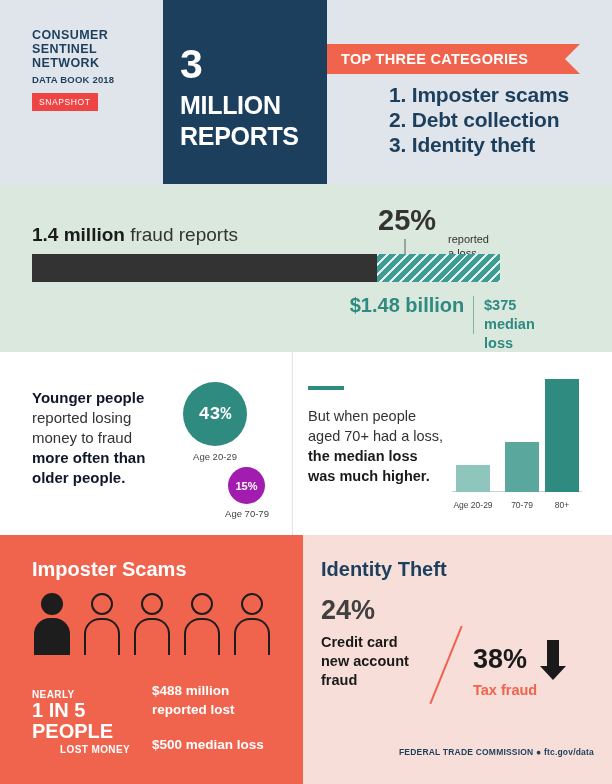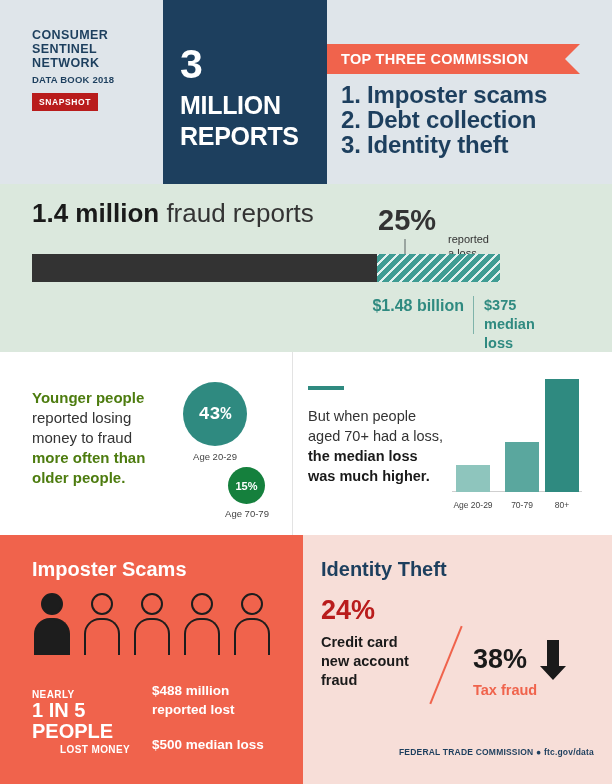--- a/index.html
+++ b/index.html
@@ -19,22 +19,22 @@
   .brand{
     position:absolute;left:32px;top:28px;width:120px;
   }
   .brand .l1{
     font-size:12.5px;font-weight:bold;color:#1d3f5e;letter-spacing:.4px;line-height:14px;
   }
   .brand .l2{
     font-size:9.5px;font-weight:bold;color:#1d3f5e;letter-spacing:.2px;margin-top:4px;
   }
   .snapshot{
-    display:inline-block;margin-top:8px;background:#b91c1c;color:#fff;
-    font-size:8.5px;font-weight:bold;letter-spacing:.6px;padding:4px 7px;
+    display:inline-block;margin-top:8px;background:#ef4444;color:#fff;
+    font-size:8.5px;font-weight:normal;letter-spacing:.6px;padding:4px 7px;
   }
   .bigblue{
     position:absolute;left:163px;top:0;width:164px;height:184px;background:#1d3f5e;
   }
   .bigblue .num{
     position:absolute;left:17px;top:46px;color:#fff;font-size:41px;font-weight:bold;line-height:36px;
   }
   .bigblue .w1{
     position:absolute;left:17px;top:92px;color:#fff;font-size:25px;font-weight:bold;line-height:27px;letter-spacing:-.3px;
   }
@@ -48,29 +48,29 @@
     content:"";position:absolute;right:-15px;top:0;width:0;height:0;
     border-top:15px solid #f0634c;border-bottom:15px solid #f0634c;border-right:15px solid transparent;
   }
   .ribbon span{
     position:absolute;left:14px;top:7px;color:#fff;font-size:14.5px;font-weight:bold;letter-spacing:.3px;
   }
   .toplist{
     position:absolute;left:341px;top:82px;color:#1d3f5e;
   }
   .toplist div{
-    font-size:24px;font-weight:bold;line-height:25px;letter-spacing:-.2px;
+    font-size:21px;font-weight:bold;line-height:25px;letter-spacing:-.2px;margin-left:48px;
   }
 
   
   .fraud{
     position:absolute;left:0;top:184px;width:612px;height:168px;background:#dbe8dd;
   }
   .fraud .headline{
-    position:absolute;left:32px;top:14px;font-size:26px;color:#333;
+    position:absolute;left:32px;top:40px;font-size:19px;color:#333;
   }
   .fraud .headline b{font-weight:bold;color:#1a1a1a;}
   .pct25{
     position:absolute;left:378px;top:20px;font-size:29px;font-weight:bold;color:#333;
   }
   .pct25label{
     position:absolute;left:448px;top:21px;font-size:11px;color:#333;line-height:14px;margin-top:27px;
   }
   .tick{
     position:absolute;left:404px;top:55px;width:2px;height:16px;background:#9aa5a0;
@@ -82,48 +82,48 @@
     position:absolute;left:0;top:0;width:345px;height:28px;background:#333333;
   }
   .barhatch{
     position:absolute;left:345px;top:0;width:123px;height:28px;background:#3f9c93;
     background-image:repeating-linear-gradient(135deg,rgba(255,255,255,.85) 0 2px,transparent 2px 7px);
   }
   .lossnums{
     position:absolute;left:334px;top:112px;color:#2f8a80;
   }
   .lossnums .a{
-    position:absolute;left:0;top:0;width:130px;text-align:right;font-size:16px;font-weight:bold;line-height:19px;
+    position:absolute;left:8px;top:0;width:130px;text-align:center;font-size:20px;font-weight:bold;line-height:19px;
   }
   .lossdiv{
     position:absolute;left:473px;top:112px;width:1px;height:38px;background:#7fb3aa;
   }
   .lossnums .b{
     position:absolute;left:150px;top:0;font-size:14.5px;font-weight:bold;line-height:19px;
   }
 
   
   .age{
     position:absolute;left:0;top:352px;width:612px;height:183px;background:#ffffff;
   }
   .age .txt{
     position:absolute;left:32px;top:36px;width:160px;font-size:15px;color:#333;line-height:20px;
   }
-  .age .txt b{font-weight:bold;color:#4d7c0f;}
+  .age .txt b{font-weight:bold;color:#0f172a;}
   .circ-big{
     position:absolute;left:183px;top:30px;width:64px;height:64px;border-radius:50%;
     background:#2f8a80;color:#fff;font-size:18px;font-weight:bold;
     display:flex;align-items:center;justify-content:center;font-family:Liberation Mono, monospace;
   }
   .lab-big{
     position:absolute;left:178px;top:99px;width:74px;text-align:center;font-size:9.5px;color:#444;
   }
   .circ-sm{
     position:absolute;left:228px;top:115px;width:37px;height:37px;border-radius:50%;
-    background:#15803d;color:#fff;font-size:11px;font-weight:bold;
+    background:#a21caf;color:#fff;font-size:11px;font-weight:bold;
     display:flex;align-items:center;justify-content:center;
   }
   .lab-sm{
     position:absolute;left:214px;top:156px;width:66px;text-align:center;font-size:9.5px;color:#444;
   }
   .age .divider{
     position:absolute;left:292px;top:0;width:1px;height:183px;background:#e3e3e3;
   }
   .rule{
     position:absolute;left:308px;top:34px;width:36px;height:4px;background:#2f8a80;
@@ -181,21 +181,21 @@
   }
   .impnums .g{margin-bottom:16px;}
 
   .identity{
     position:absolute;left:303px;top:535px;width:309px;height:249px;background:#f7ded8;
   }
   .identity h2{
     position:absolute;left:18px;top:23px;margin:0;color:#1d3f5e;font-size:20px;font-weight:bold;
   }
   .p24{
-    position:absolute;left:18px;top:60px;font-size:27px;font-weight:bold;color:#b91c1c;
+    position:absolute;left:18px;top:60px;font-size:27px;font-weight:bold;color:#404040;
   }
   .arrow-up{
     position:absolute;left:90px;top:56px;width:0;height:0;
   }
   .cc{
     position:absolute;left:18px;top:98px;font-size:14.5px;font-weight:bold;color:#1a1a1a;line-height:19px;
   }
   .slash{
     position:absolute;left:142px;top:88px;width:2px;height:84px;background:#f0634c;
     transform:rotate(22deg);transform-origin:center;
@@ -227,21 +227,21 @@
       <div class="snapshot">SNAPSHOT</div>
     </div>
 
     <div class="bigblue">
       <div class="num">3</div>
       <div class="w1">MILLION</div>
       <div class="w2">REPORTS</div>
     </div>
 
     <div class="ribbon">
-      <span>TOP THREE COMMISSION</span>
+      <span>TOP THREE CATEGORIES</span>
     </div>
 
     <div class="toplist">
       <div>1. Imposter scams</div>
       <div>2. Debt collection</div>
       <div>3. Identity theft</div>
     </div>
   </div>
 
   <div class="fraud">

